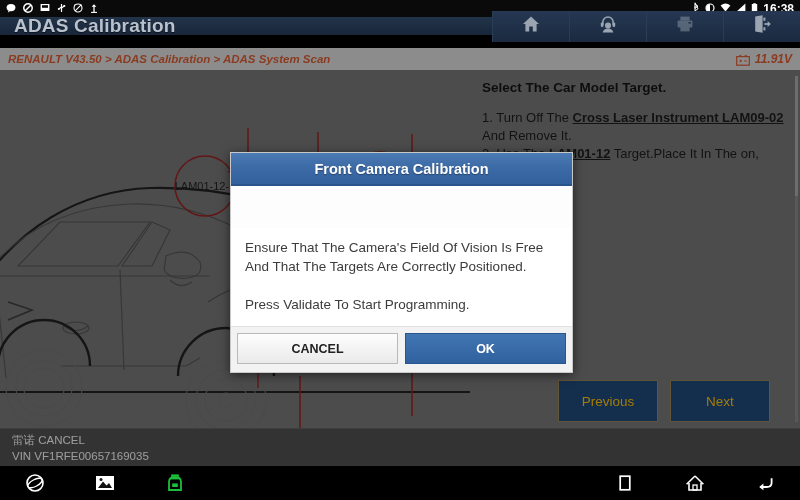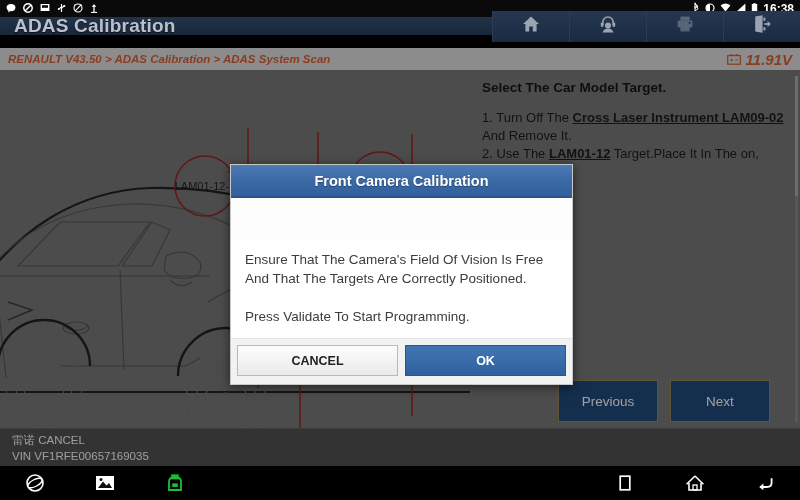--- a/index.html
+++ b/index.html
@@ -47,22 +47,22 @@
     position:absolute;left:0;top:48px;width:800px;height:22px;
     background:#8c8c8c;
     display:flex;align-items:center;
     border-bottom:1px solid #6f6f6f;
   }
   .crumb-text{
     color:#8a3b20;font-size:11.5px;font-style:italic;font-weight:bold;
     padding-left:8px;white-space:nowrap;
   }
   .volt{
-    margin-left:auto;display:flex;align-items:center;gap:5px;padding-right:8px;
-    color:#8a3b20;font-size:15px;font-style:italic;font-weight:bold;
+    margin-left:auto;display:flex;align-items:flex-end;gap:5px;padding-right:8px;
+    color:#8a3b20;font-size:12px;font-style:italic;font-weight:bold;
   }
   .batt-ico svg{display:block;}
 
   
   .content{
     position:absolute;left:0;top:70px;width:800px;height:358px;
     background:#6e6e6e;display:flex;
   }
   .left-pane{position:relative;width:470px;height:358px;overflow:hidden;}
   .car-svg{position:absolute;left:0;top:0;}
@@ -80,21 +80,21 @@
   .scrollrail{
     position:absolute;right:2px;top:6px;width:3px;height:346px;background:#7e7e7e;
   }
   .scrollthumb{position:absolute;right:2px;top:6px;width:3px;height:120px;background:#9d9d9d;}
 
   
   .navbtns{position:absolute;right:30px;bottom:6px;display:flex;gap:12px;}
   .navbtn{
     width:98px;height:40px;
     background:#1d4270;border:1px solid #8a7a4e;
-    color:#e5e5e5;font-size:13.5px;
+    color:#eab308;font-size:13.5px;
     display:flex;align-items:center;justify-content:center;
   }
 
   
   .vehbar{
     position:absolute;left:0;top:428px;width:800px;height:38px;
     background:#4a4a4a;color:#e0e0e0;
     padding:3px 0 0 12px;box-sizing:border-box;
     border-top:1px solid #5a5a5a;
   }
@@ -106,21 +106,21 @@
     background:#000;display:flex;align-items:center;
   }
   .nav-left{display:flex;align-items:center;}
   .nav-right{margin-left:auto;display:flex;align-items:center;}
   .nav-item{width:70px;height:34px;display:flex;align-items:center;justify-content:center;}
   .nav-item svg{display:block;}
 
   
   .scrim{position:absolute;left:0;top:70px;width:800px;height:396px;background:rgba(0,0,0,0.30);}
   .dialog{
-    position:absolute;left:230px;top:164px;width:341px;
+    position:absolute;left:230px;top:152px;width:341px;
     background:#fdfdfd;
     box-shadow:0 2px 10px rgba(0,0,0,.55);
     border:1px solid #c8c8c8;
   }
   .dlg-head{
     height:31px;
     background:linear-gradient(to bottom,#4b7ab4 0%,#3d6ba6 45%,#31609e 100%);
     border-bottom:2px solid #2a548c;
     display:flex;align-items:center;justify-content:center;
   }

